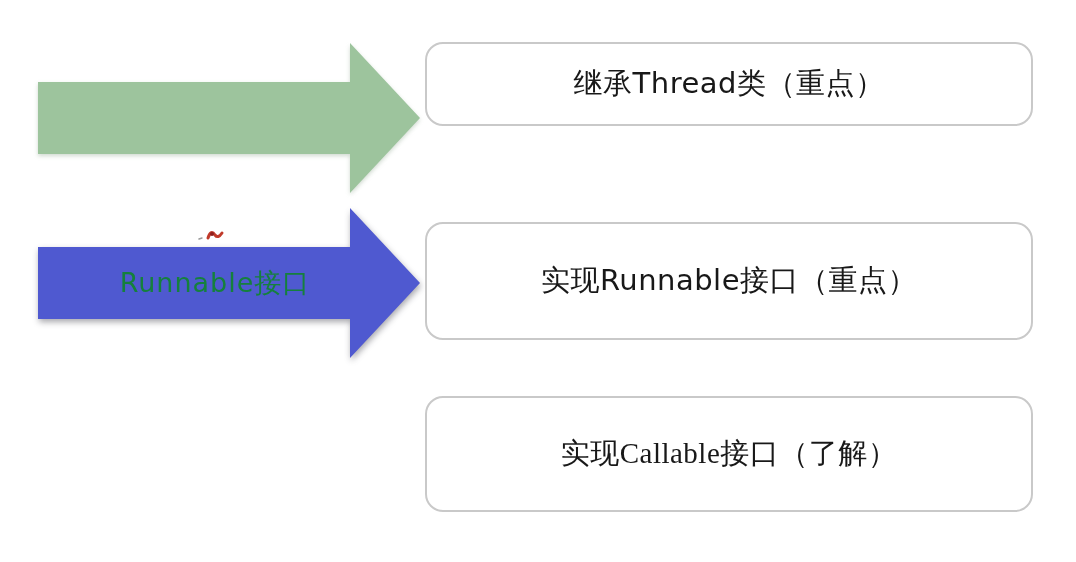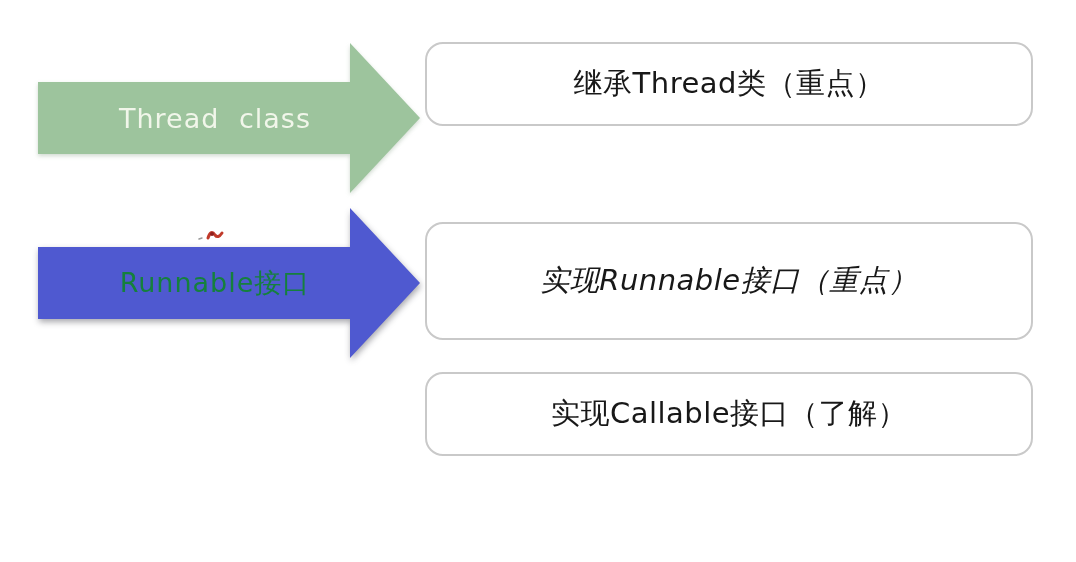--- a/index.html
+++ b/index.html
@@ -60,41 +60,40 @@
     border-radius: 18px;
     display: flex;
     align-items: center;
     justify-content: center;
     font-size: 29px;
     color: #181818;
     letter-spacing: 0.5px;
     white-space: nowrap;
   }
   .box-row1 { top: 42px;  height: 84px; }
-  .box-row2 { top: 222px; height: 118px; font-style: italic; }
-  .box-row3 { top: 372px; height: 84px; }
+  .box-row2 { top: 222px; height: 118px; }
+  .box-row3 { top: 396px; height: 116px; font-family: Liberation Serif, serif; }
   .pen-mark {
     position: absolute;
     left: 196px;
     top: 226px;
     width: 30px;
     height: 18px;
     pointer-events: none;
   }
 </style>
 </head>
 <body>
 
 <div class="canvas">
 
   <div class="arrow-wrap arrow-row1">
     <svg viewBox="0 0 382 156">
       <polygon points="0,42 312,42 312,3 382,78 312,153 312,114 0,114" fill="#9dc49d"></polygon>
     </svg>
-    <div class="arrow-label label-row1">Thread class</div>
   </div>
   <div class="result-box box-row1">
     <span>继承Thread类（重点）</span>
   </div>
 
   <svg class="pen-mark" viewBox="0 0 30 18">
     <path d="M3,13 L6,12" stroke="#9a9a9a" stroke-width="1.5" fill="none" stroke-linecap="round"></path>
     <path d="M12,12 q3,-9 7,-3 q3,4 7,-2" stroke="#c03a2b" stroke-width="3" fill="none" stroke-linecap="round"></path>
     <circle cx="16" cy="8" r="2" fill="#8f1f1f"></circle>
   </svg>

